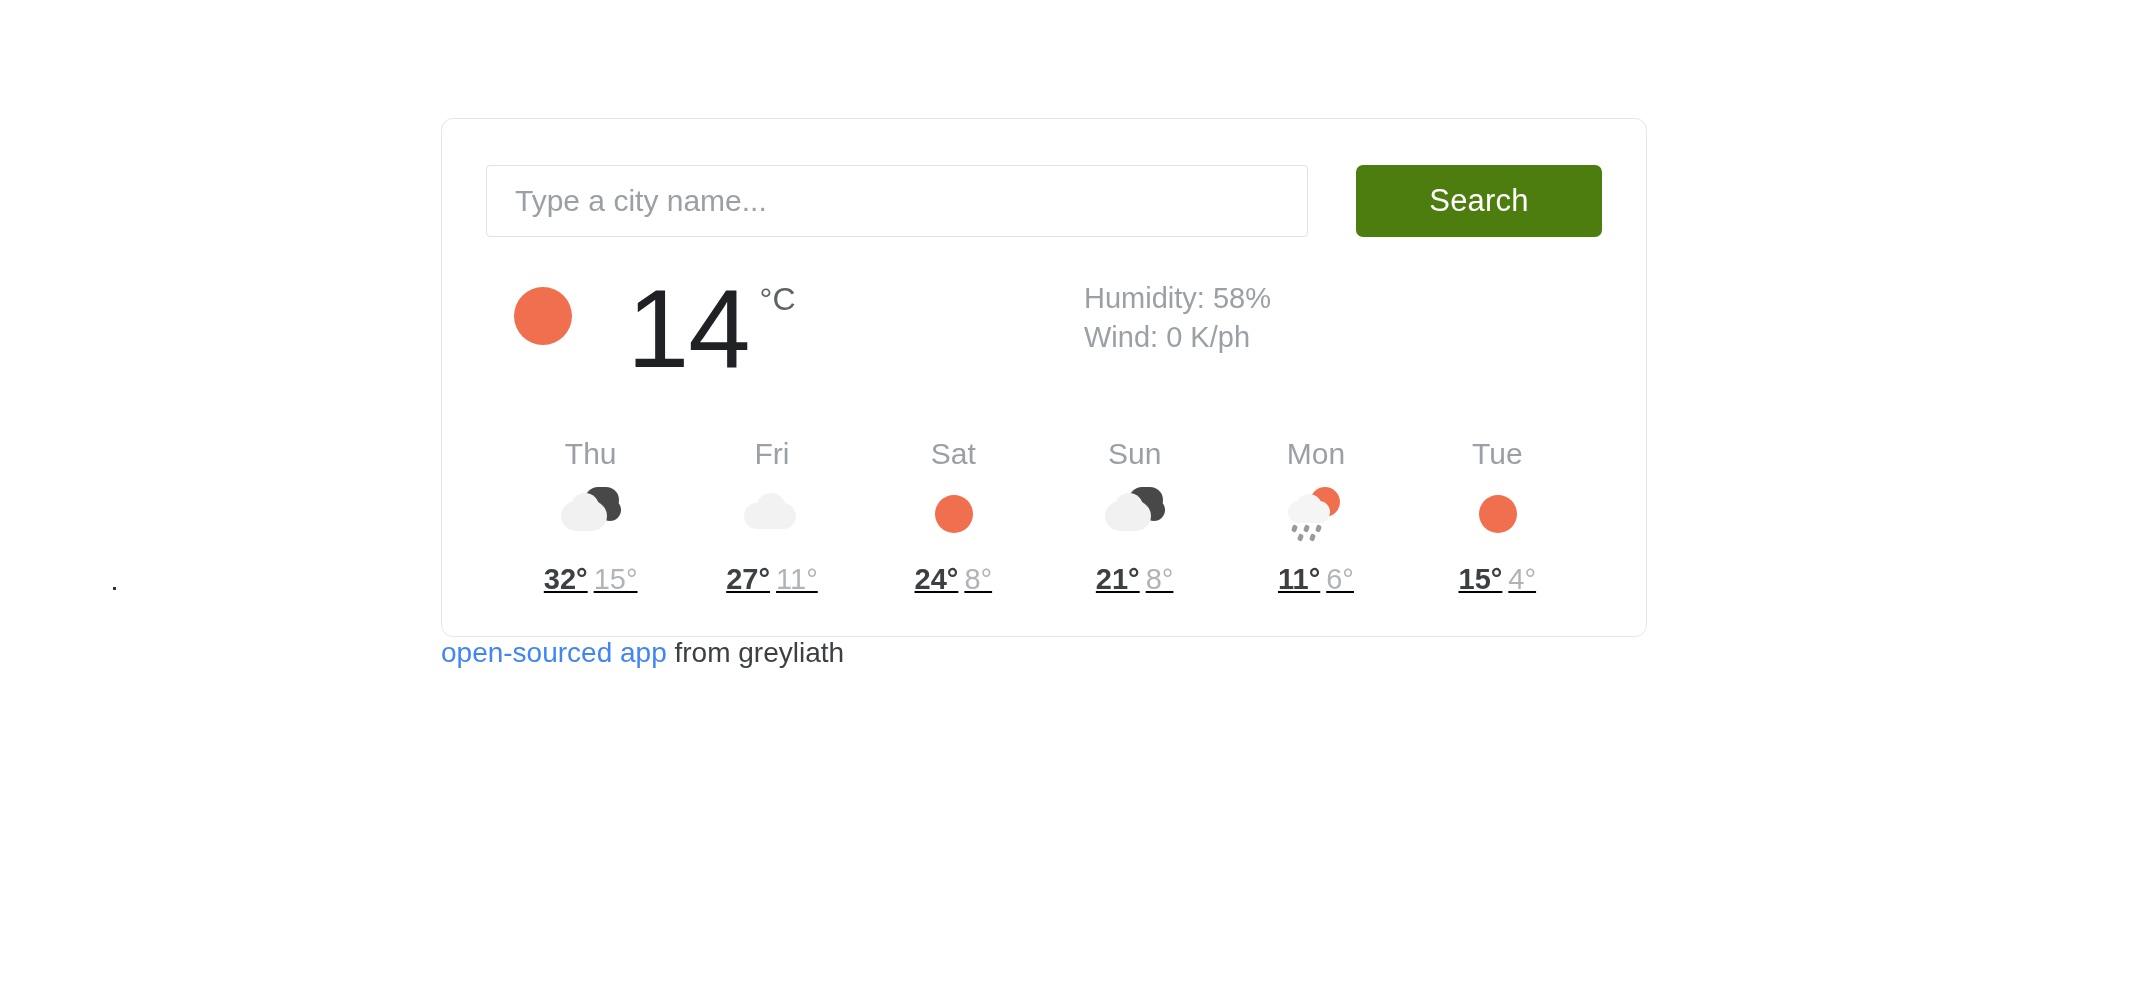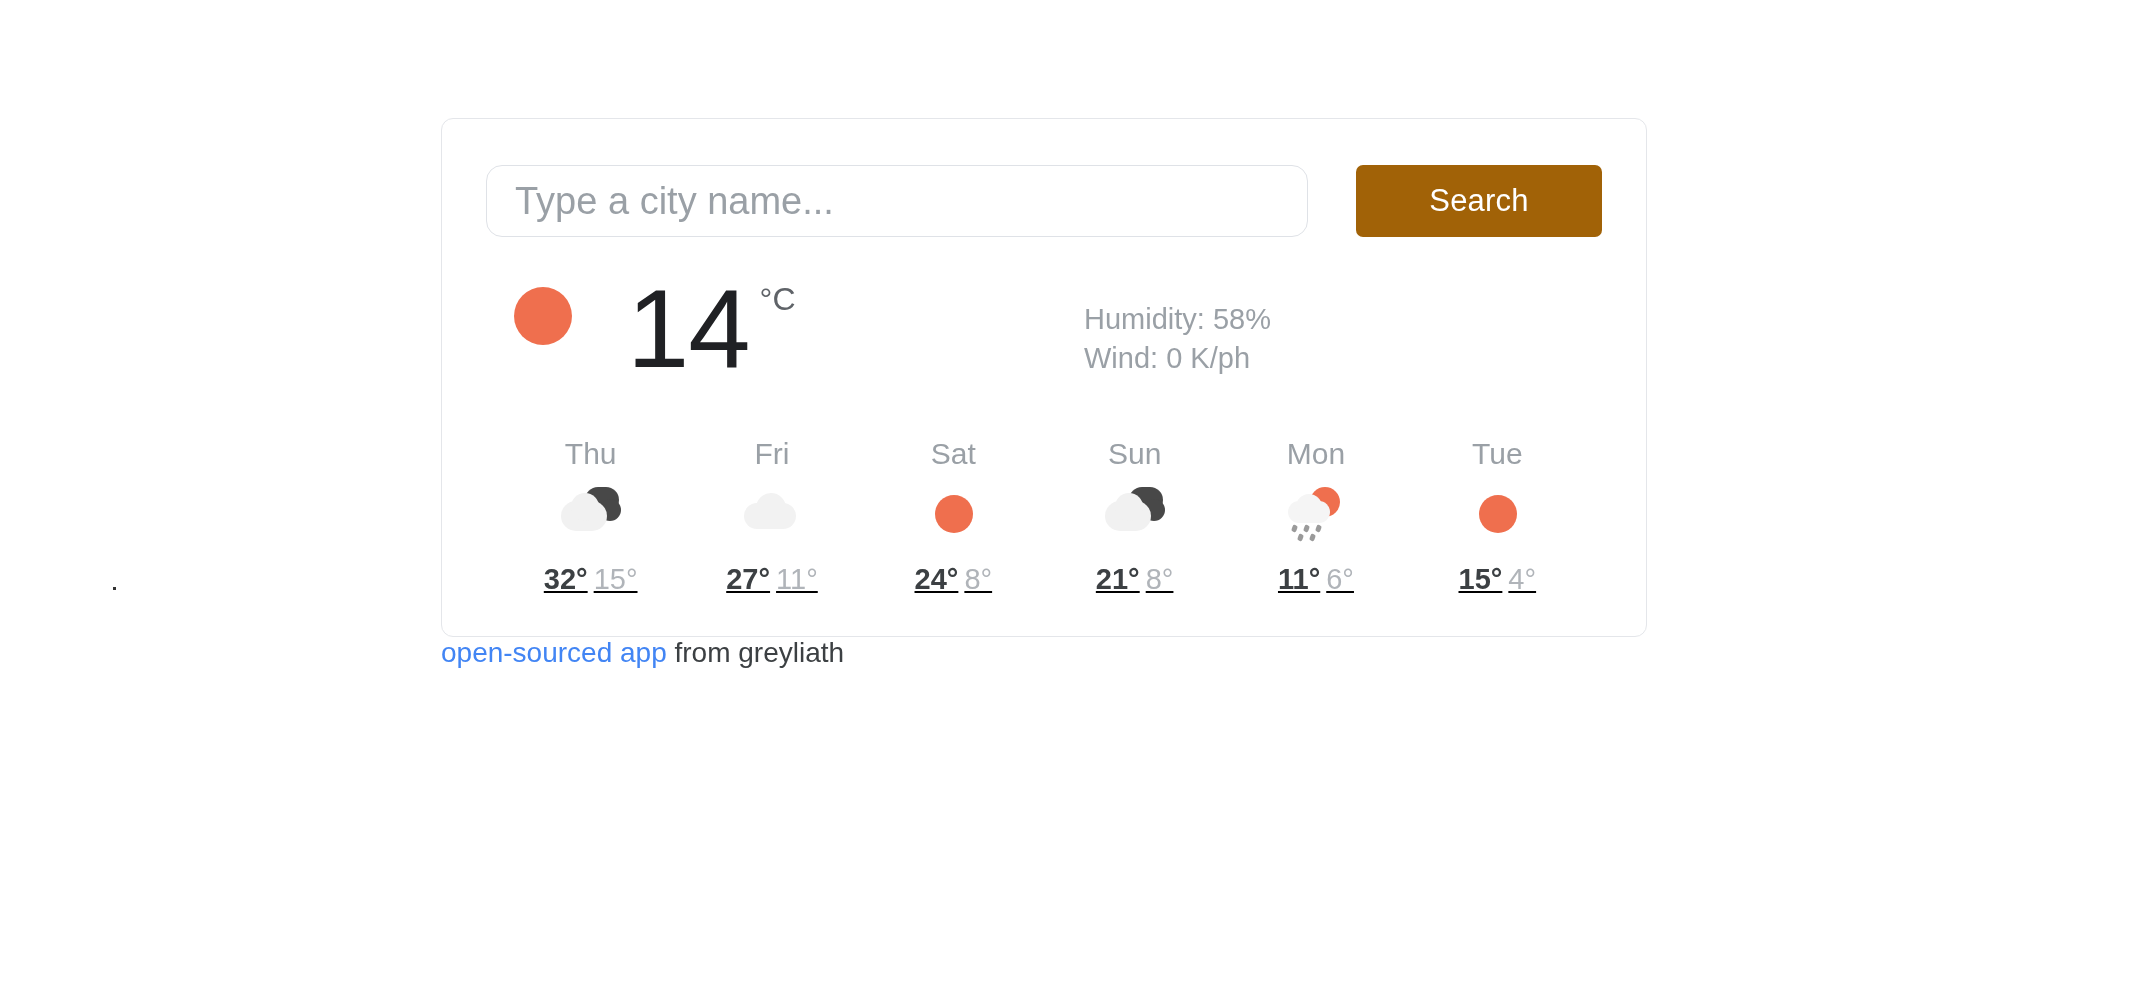--- a/index.html
+++ b/index.html
@@ -46,38 +46,38 @@
   .search-row {
     display: flex;
     align-items: stretch;
     gap: 48px;
   }
   .search-input {
     box-sizing: border-box;
     flex: 1 1 auto;
     height: 72px;
     border: 1px solid #dfe2e7;
-    border-radius: 16px;
+    border-radius: 4px;
     background: #ffffff;
     padding: 0 28px;
     font-family: "Liberation Sans", sans-serif;
-    font-size: 38px;
+    font-size: 30px;
     color: #3c4043;
     outline: none;
   }
   .search-input::placeholder {
     color: #9aa0a6;
   }
   .search-button {
     box-sizing: border-box;
     width: 246px;
     height: 72px;
     border: none;
     border-radius: 7px;
-    background: #a16207;
+    background: #4d7c0f;
     color: #ffffff;
     font-family: "Liberation Sans", sans-serif;
     font-size: 31px;
     cursor: pointer;
     letter-spacing: 0.2px;
   }
 
   
   .city-block {
     margin-top: 34px;
@@ -131,21 +131,21 @@
     font-weight: 400;
     letter-spacing: -1px;
   }
   .current-unit {
     font-size: 32px;
     color: #5f6368;
     margin-top: 8px;
     margin-left: 10px;
   }
   .current-right {
-    margin-top: 27px;
+    margin-top: 6px;
     margin-left: 10px;
   }
   .meta-line {
     font-size: 29px;
     color: #9aa0a6;
     line-height: 1.35;
   }
 
   
   .forecast-row {

